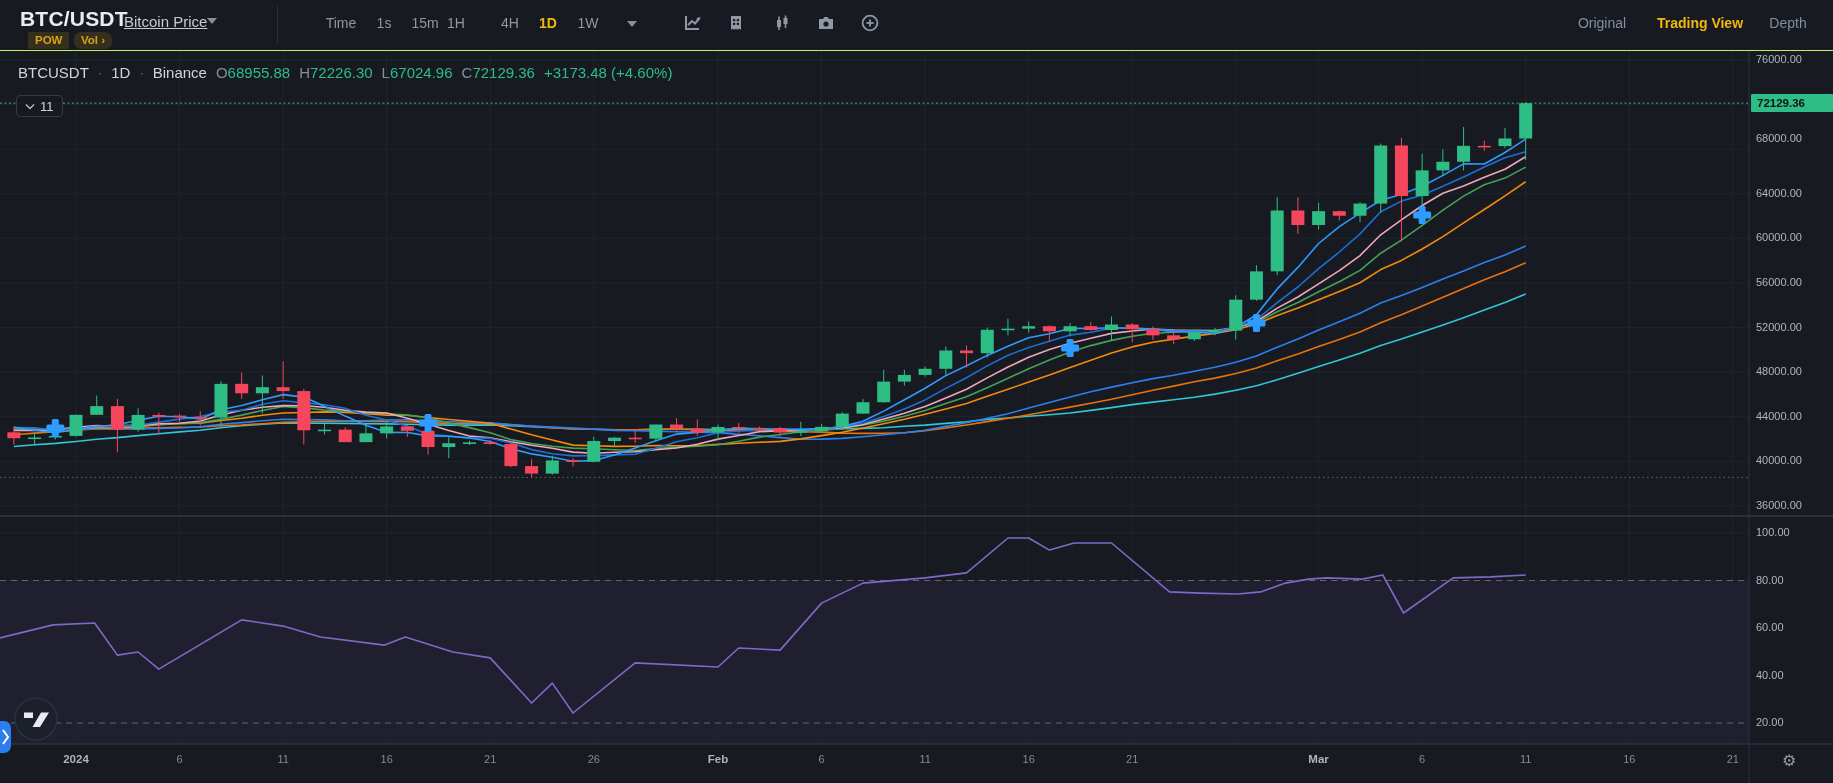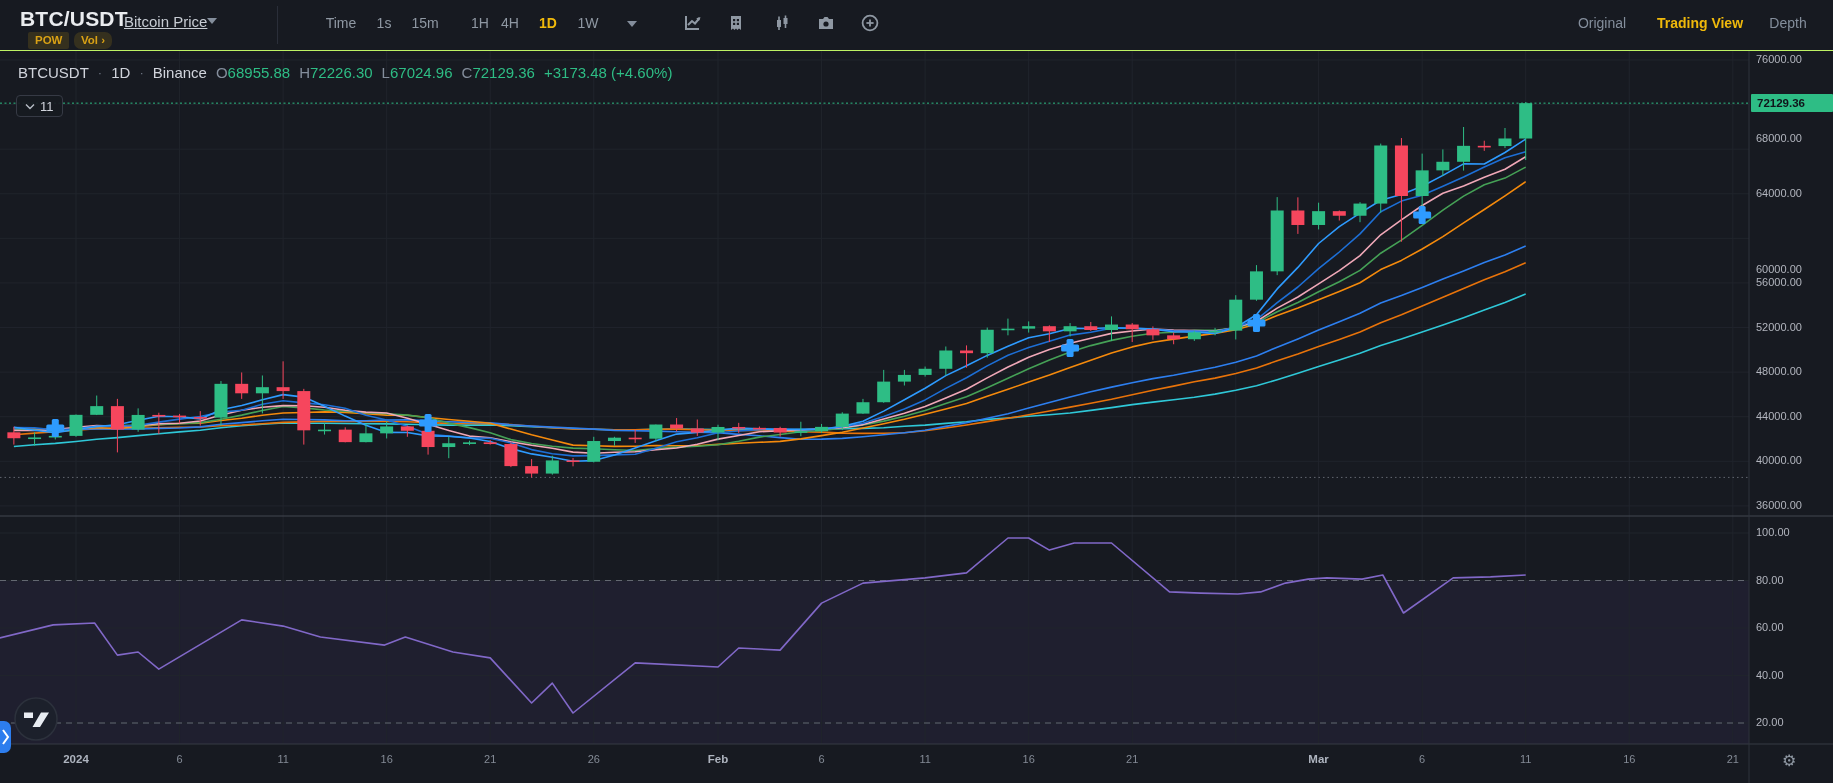--- a/index.html
+++ b/index.html
@@ -296,21 +296,21 @@
     <div class="symbol-title">BTC/USDT</div>
     <div class="symbol-sub">Bitcoin Price</div>
     <span id="symbol-caret" class="caret"></span>
     <div id="badge-pow" class="badge">POW</div>
     <div id="badge-vol" class="badge">Vol ›</div>
     <div id="topbar-divider"></div>
     <div id="tf-items">
         <div class="tf-item" style="left: 341px;">Time</div>
         <div class="tf-item" style="left: 384px;">1s</div>
         <div class="tf-item" style="left: 425px;">15m</div>
-        <div class="tf-item" style="left: 480px;">1H</div>
+        <div class="tf-item" style="left: 456px;">1H</div>
         <div class="tf-item" style="left: 510px;">4H</div>
         <div class="tf-item active" style="left: 548px;">1D</div>
         <div class="tf-item" style="left: 588px;">1W</div>
       </div>
     <span id="tf-caret" class="caret"></span>
     <div id="tool-icons">
         <div class="tool-icon" style="left: 693px;"><svg width="20" height="20" viewBox="0 0 20 20">
             <path d="M4 3 v13 h13" fill="none" stroke="#8f98a3" stroke-width="2"></path>
             <path d="M6 12 l4-4 3 2.5 4.5-5.5" fill="none" stroke="#8f98a3" stroke-width="2"></path>
             <path d="M18.5 4 l-1.5 4 -2.7-2.7 z" fill="#8f98a3"></path>
@@ -365,21 +365,21 @@
     <span>11</span>
   </div>
 
   <div id="price-axis-hit"></div>
   <div id="time-axis-hit"></div>
   <div id="cur-price-label" style="top: 94.148px;">72129.36</div>
   <div id="gear">⚙</div>
 <div class="ax-label" style="top: 53px;">76000.00</div>
     <div class="ax-label" style="top: 132px;">68000.00</div>
     <div class="ax-label" style="top: 186.77px;">64000.00</div>
-    <div class="ax-label" style="top: 231.36px; margin-top: 32px;">60000.00</div>
+    <div class="ax-label" style="top: 231.36px;">60000.00</div>
     <div class="ax-label" style="top: 275.95px;">56000.00</div>
     <div class="ax-label" style="top: 320.54px;">52000.00</div>
     <div class="ax-label" style="top: 365.13px;">48000.00</div>
     <div class="ax-label" style="top: 409.72px;">44000.00</div>
     <div class="ax-label" style="top: 454.31px;">40000.00</div>
     <div class="ax-label" style="top: 498.9px;">36000.00</div>
     <div class="ax-label" style="top: 526px;">100.00</div>
     <div class="ax-label" style="top: 573.5px;">80.00</div>
     <div class="ax-label" style="top: 621px;">60.00</div>
     <div class="ax-label" style="top: 668.5px;">40.00</div>

